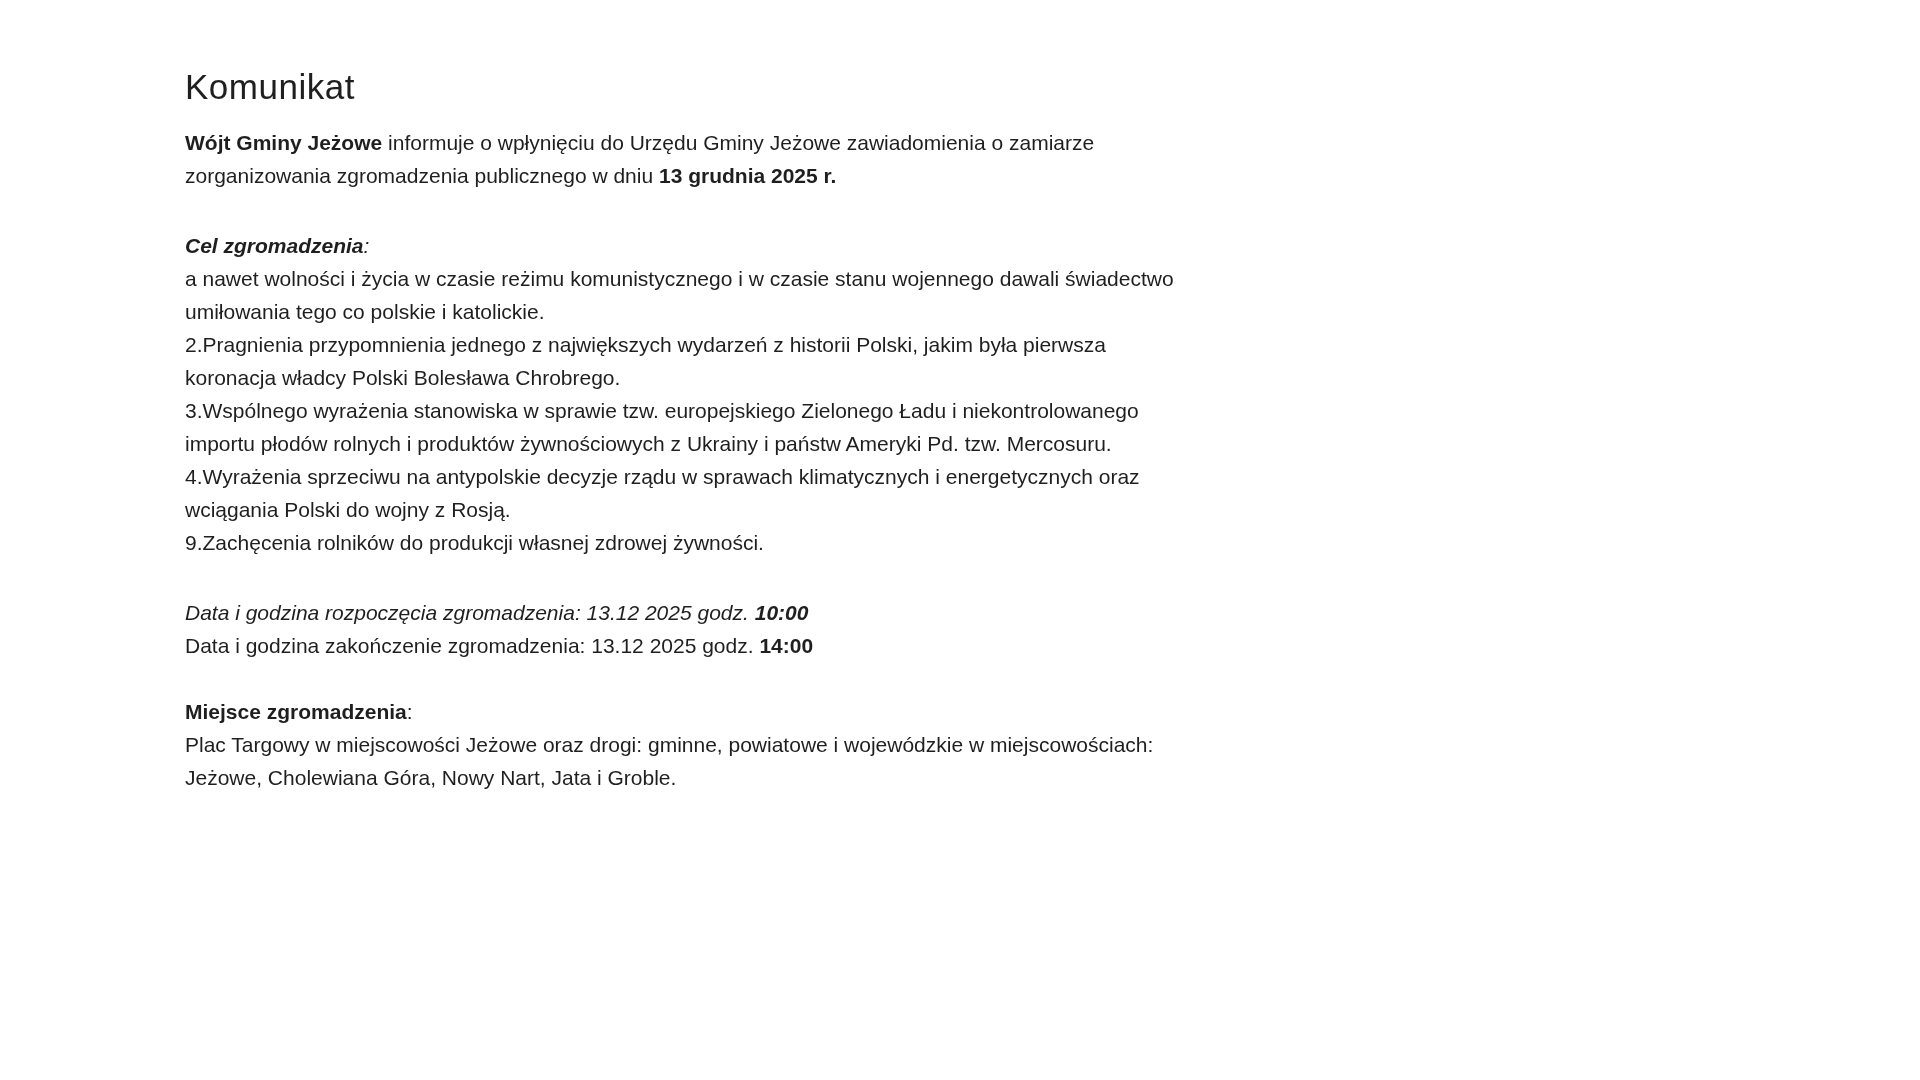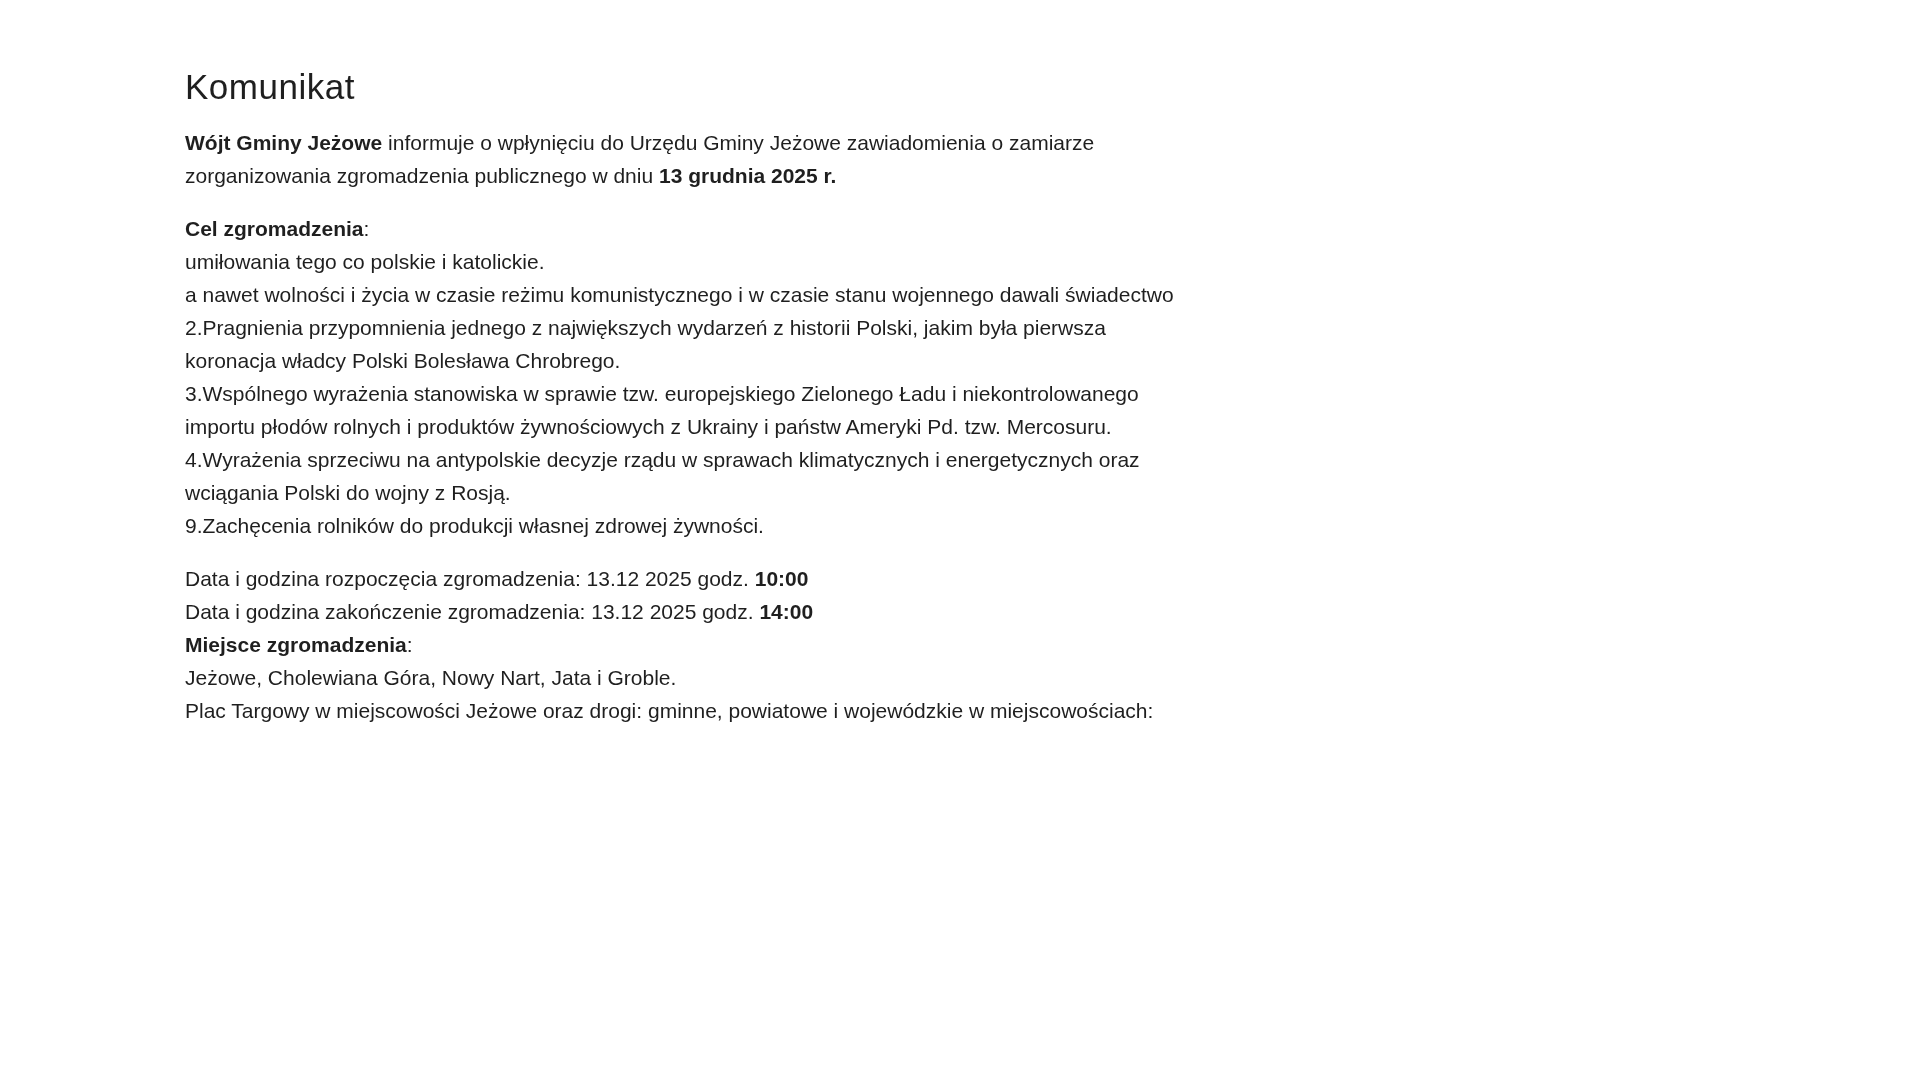--- a/index.html
+++ b/index.html
@@ -28,22 +28,22 @@
     font-weight: 400;
     margin: 0 0 16px 0;
     letter-spacing: 0.5px;
   }
   .line {
     font-size: 21px;
     line-height: 33px;
     font-weight: 400;
   }
   .b { font-weight: 700; }
-  .section-gap { margin-top: 20px; }
-  .section-gap-lg { }
+  .section-gap { margin-top: 37px; font-style: italic; }
+  .section-gap-lg { margin-top: 33px; }
 </style>
 </head>
 <body>
 
 <div class="doc">
 
   <h1 class="doc-title">Komunikat</h1>
 
   <div>
     <div class="line">
@@ -52,22 +52,22 @@
     <div class="line">
       <span>zorganizowania zgromadzenia publicznego w dniu </span><span class="b">13 grudnia 2025 r.</span>
     </div>
   </div>
 
   <div class="line section-gap">
     <span class="b">Cel zgromadzenia</span><span>:</span>
   </div>
 
   <div>
+    <div class="line">a nawet wolności i życia w czasie reżimu komunistycznego i w czasie stanu wojennego dawali świadectwo</div>
     <div class="line">umiłowania tego co polskie i katolickie.</div>
-    <div class="line">a nawet wolności i życia w czasie reżimu komunistycznego i w czasie stanu wojennego dawali świadectwo</div>
     <div class="line">2.Pragnienia przypomnienia jednego z największych wydarzeń z historii Polski, jakim była pierwsza</div>
     <div class="line">koronacja władcy Polski Bolesława Chrobrego.</div>
     <div class="line">3.Wspólnego wyrażenia stanowiska w sprawie tzw. europejskiego Zielonego Ładu i niekontrolowanego</div>
     <div class="line">importu płodów rolnych i produktów żywnościowych z Ukrainy i państw Ameryki Pd. tzw. Mercosuru.</div>
     <div class="line">4.Wyrażenia sprzeciwu na antypolskie decyzje rządu w sprawach klimatycznych i energetycznych oraz</div>
     <div class="line">wciągania Polski do wojny z Rosją.</div>
     <div class="line">9.Zachęcenia rolników do produkcji własnej zdrowej żywności.</div>
   </div>
 
   <div>
@@ -77,17 +77,17 @@
     <div class="line">
       <span>Data i godzina zakończenie zgromadzenia: 13.12 2025 godz. </span><span class="b">14:00</span>
     </div>
   </div>
 
   <div class="line section-gap-lg">
     <span class="b">Miejsce zgromadzenia</span><span>:</span>
   </div>
 
   <div>
+    <div class="line">Plac Targowy w miejscowości Jeżowe oraz drogi: gminne, powiatowe i wojewódzkie w miejscowościach:</div>
     <div class="line">Jeżowe, Cholewiana Góra, Nowy Nart, Jata i Groble.</div>
-    <div class="line">Plac Targowy w miejscowości Jeżowe oraz drogi: gminne, powiatowe i wojewódzkie w miejscowościach:</div>
   </div>
 
 </div>
 
 </body></html>

